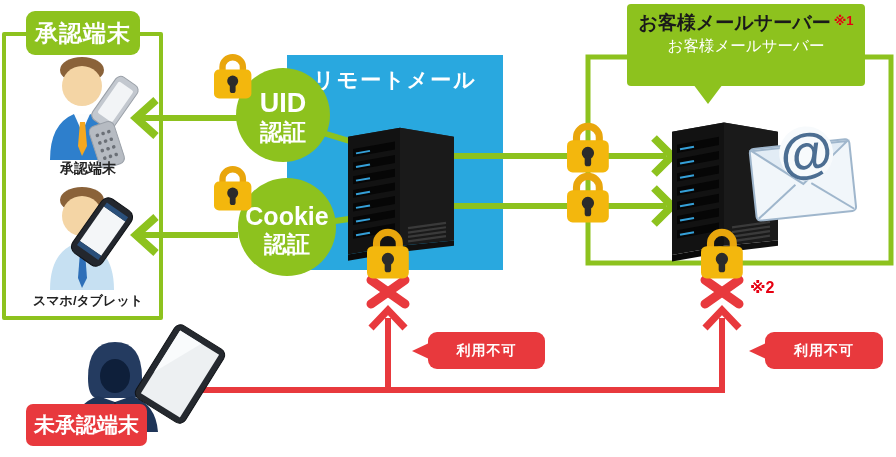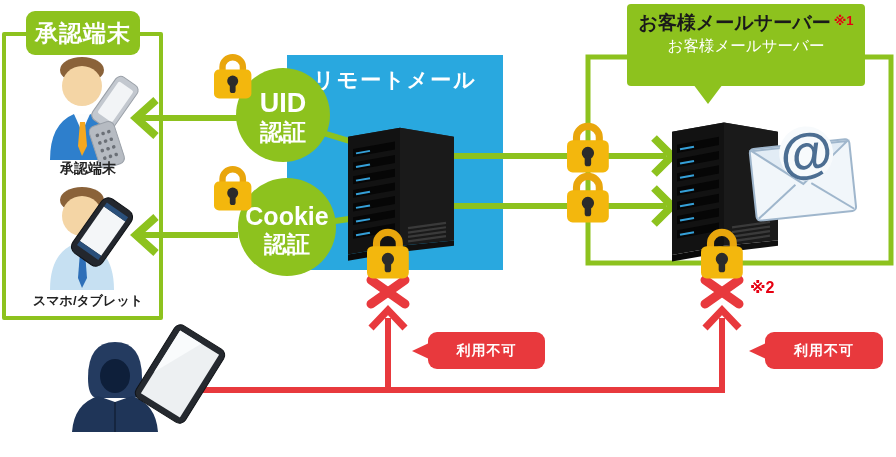--- a/index.html
+++ b/index.html
@@ -208,13 +208,14 @@
   <div class="abs customer-bubble">
     <div class="customer-title"><span>お客様メールサーバー</span><span class="footnote">※1</span></div>
     <div class="customer-sub">お客様メールサーバー</div>
   </div>
 
   <div class="abs ref2">※2</div>
 
   <div class="abs red-bubble blocked1">利用不可</div>
   <div class="abs red-bubble blocked2">利用不可</div>
 
+  <div class="abs unapproved-title">未承認端末</div>
 </div>
 
 </body></html>

